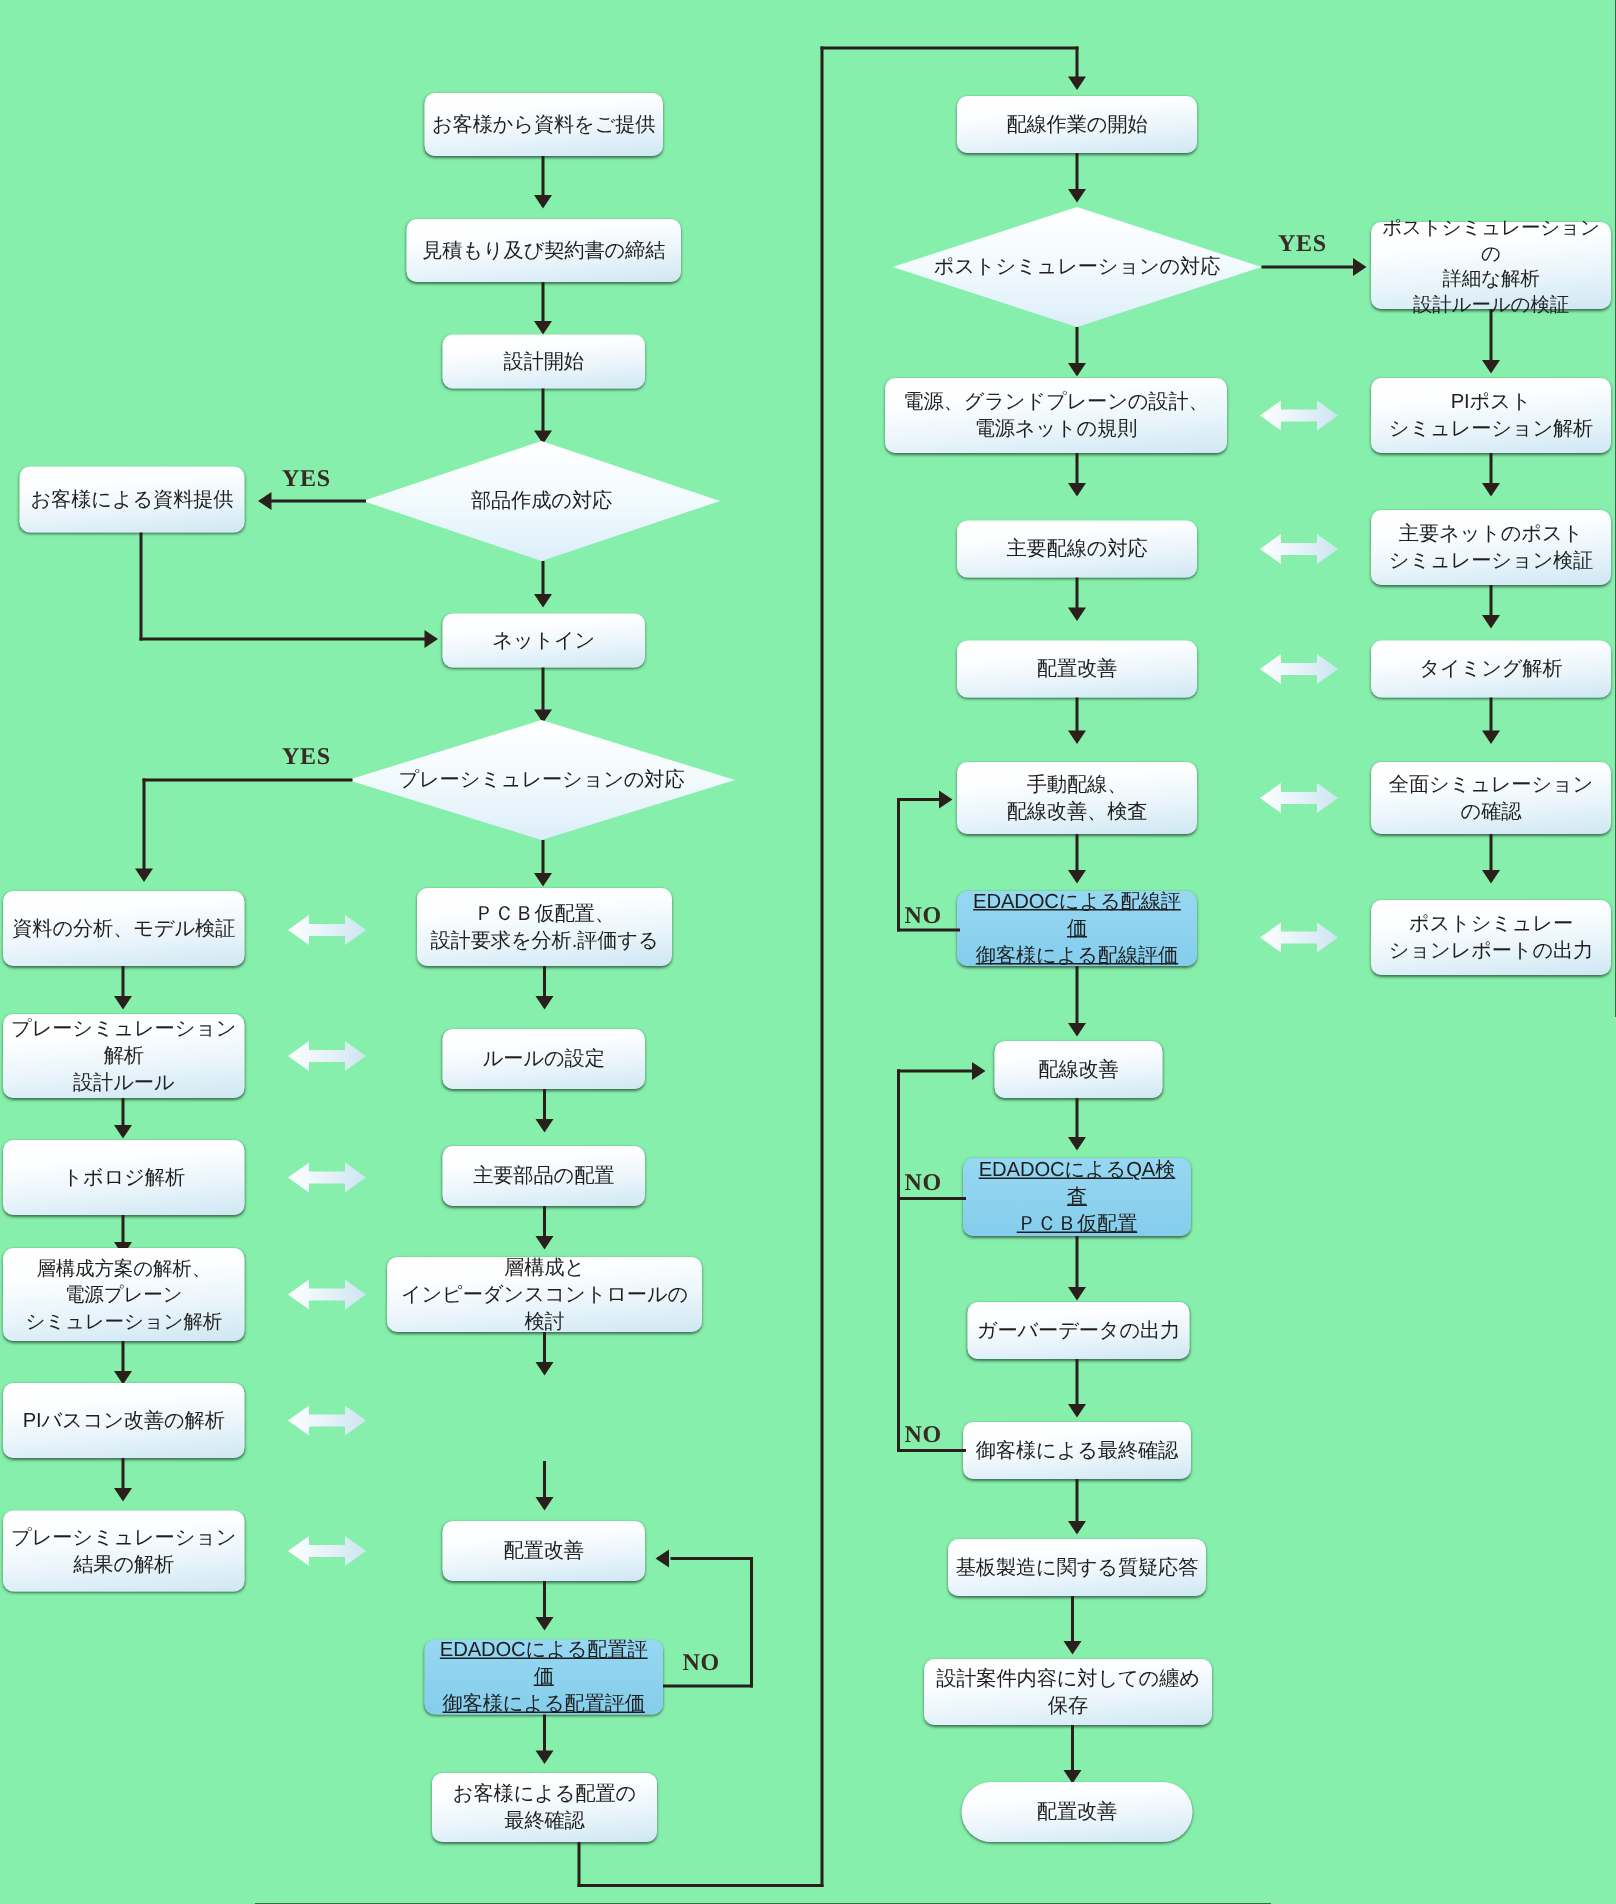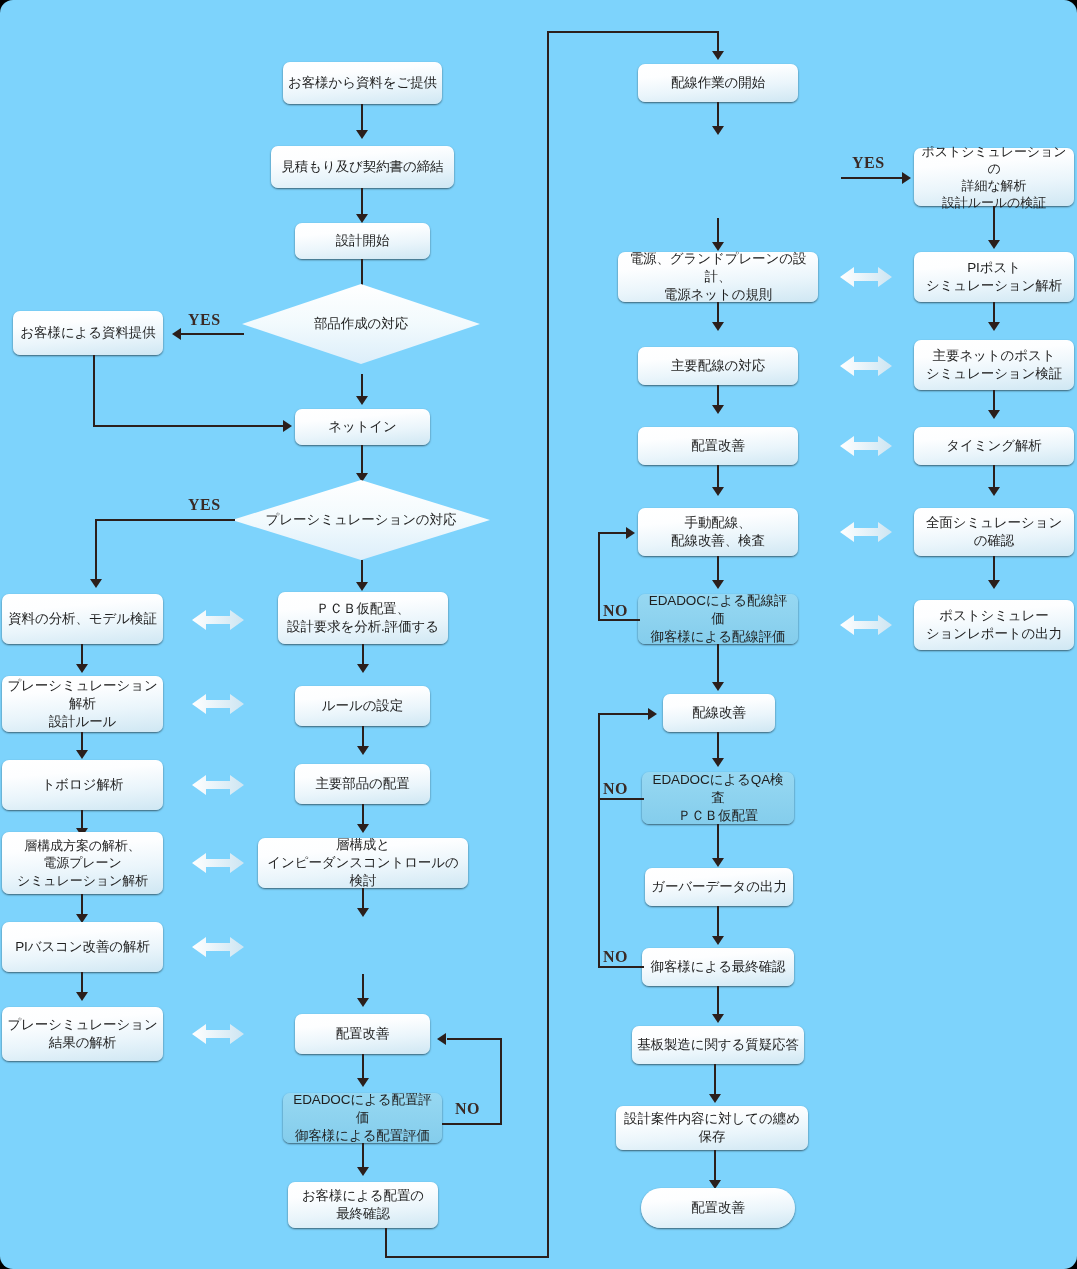--- a/index.html
+++ b/index.html
@@ -4,24 +4,23 @@
 <style>
   html, body {
     margin: 0;
     padding: 0;
     background: #000000;
   }
   #canvas {
     position: relative;
     width: 1077px;
     height: 1269px;
-    background: #7dd3fc;
+    background: #86efac;
     font-family: "Liberation Sans", "DejaVu Sans", sans-serif;
     overflow: hidden;
-    border-radius: 13px;
   }
   
   .node {
     position: absolute;
     box-sizing: border-box;
     display: flex;
     align-items: center;
     justify-content: center;
     text-align: center;
     color: #1f1f1f;
@@ -31,20 +30,21 @@
     background: linear-gradient(175deg, #ffffff 0%, #fdfeff 28%, #eaf5fb 62%, #cfe7f3 100%);
     box-shadow: 0 1px 2px rgba(0,0,0,0.55);
     padding: 2px 5px;
     white-space: pre-line;
     letter-spacing: -0.1px;
   }
   .node.pill { border-radius: 22px; }
   .node.hl {
     background: #8ed3ef;
     background: linear-gradient(180deg, #97d8f2 0%, #84cdec 100%);
+    text-decoration: underline;
   }
   
   .diamond {
     position: absolute;
     box-sizing: border-box;
     display: flex;
     align-items: center;
     justify-content: center;
     text-align: center;
     color: #1f1f1f;
@@ -113,21 +113,21 @@
   <div class="arw down" style="left:356px;top:130px;"></div>
 
   <div class="node" style="left:271px;top:146px;width:183px;height:42px;">見積もり及び契約書の締結</div>
   <div class="ln v" style="left:361px;top:188px;height:32px;"></div>
   <div class="arw down" style="left:356px;top:214px;"></div>
 
   <div class="node" style="left:295px;top:223px;width:135px;height:36px;">設計開始</div>
   <div class="ln v" style="left:361px;top:259px;height:34px;"></div>
   <div class="arw down" style="left:356px;top:287px;"></div>
 
-  <div class="diamond" style="left:242px;top:284px;width:238px;height:80px;">
+  <div class="diamond" style="left:242px;top:294px;width:238px;height:80px;">
     <div class="dshape"></div>
     <div class="dlabel">部品作成の対応</div>
   </div>
 
   <div class="ln h" style="left:180px;top:333px;width:64px;"></div>
   <div class="arw left" style="left:172px;top:328px;"></div>
   <div class="edgelabel" style="left:188px;top:311px;">YES</div>
 
   <div class="node" style="left:13px;top:311px;width:150px;height:44px;">お客様による資料提供</div>
 
@@ -262,28 +262,32 @@
   <div class="ln h" style="left:385px;top:1256px;width:164px;"></div>
   <div class="ln v" style="left:547px;top:31px;height:1227px;"></div>
   <div class="ln h" style="left:547px;top:31px;width:172px;"></div>
   <div class="ln v" style="left:717px;top:31px;height:26px;"></div>
   <div class="arw down" style="left:712px;top:51px;"></div>
 
   <div class="node" style="left:638px;top:64px;width:160px;height:38px;">配線作業の開始</div>
   <div class="ln v" style="left:717px;top:102px;height:30px;"></div>
   <div class="arw down" style="left:712px;top:126px;"></div>
 
+  <div class="diamond" style="left:595px;top:138px;width:246px;height:80px;">
+    <div class="dshape"></div>
+    <div class="dlabel">ポストシミュレーションの対応</div>
+  </div>
   <div class="ln h" style="left:841px;top:177px;width:65px;"></div>
   <div class="arw right" style="left:902px;top:172px;"></div>
   <div class="edgelabel" style="left:852px;top:154px;">YES</div>
 
   <div class="ln v" style="left:717px;top:218px;height:30px;"></div>
   <div class="arw down" style="left:712px;top:242px;"></div>
 
-  <div class="node" style="left:618px;top:252px;width:200px;height:50px;">電源、グランドプレーンの設計、
+  <div class="node" style="left:590px;top:252px;width:228px;height:50px;">電源、グランドプレーンの設計、
 電源ネットの規則</div>
   <div class="ln v" style="left:717px;top:302px;height:26px;"></div>
   <div class="arw down" style="left:712px;top:322px;"></div>
 
   <div class="node" style="left:638px;top:347px;width:160px;height:38px;">主要配線の対応</div>
   <div class="ln v" style="left:717px;top:385px;height:26px;"></div>
   <div class="arw down" style="left:712px;top:405px;"></div>
 
   <div class="node" style="left:638px;top:427px;width:160px;height:38px;">配置改善</div>
   <div class="ln v" style="left:717px;top:465px;height:28px;"></div>

